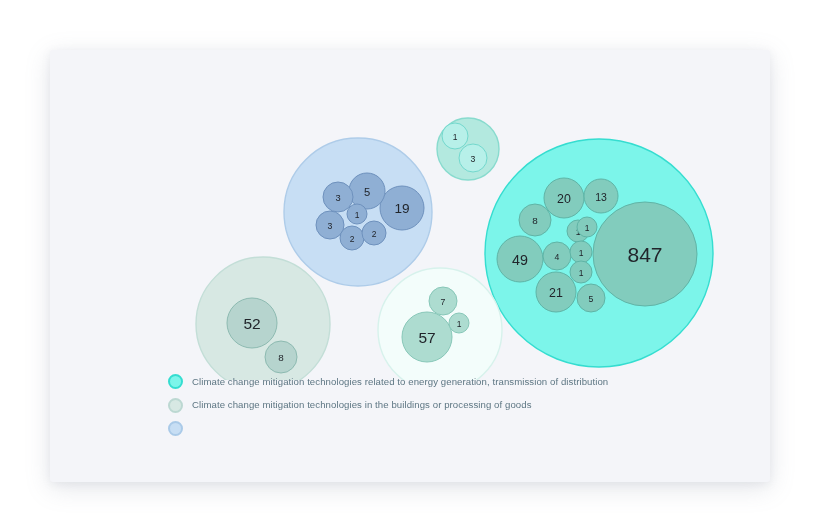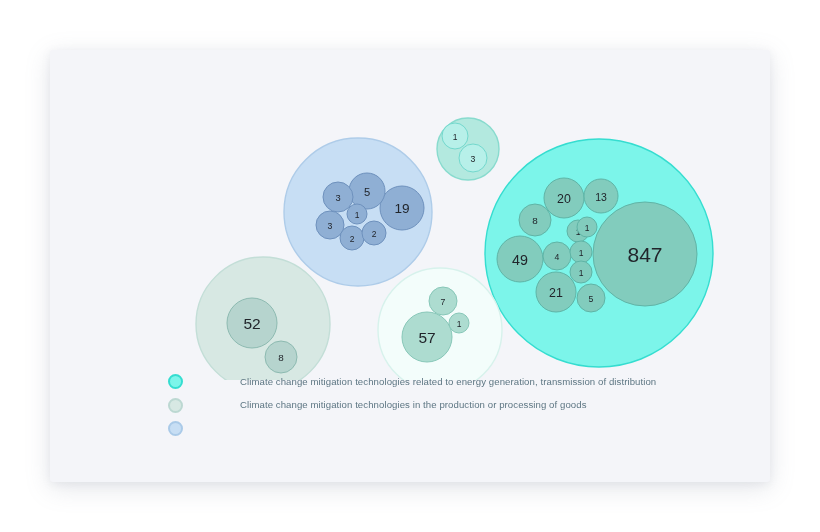--- a/index.html
+++ b/index.html
@@ -69,21 +69,20 @@
     border-radius: 50%;
     box-sizing: border-box;
     flex: 0 0 auto;
   }
   .legend-label {
     font-size: 9.6px;
     color: #5d7683;
     letter-spacing: 0.08px;
     white-space: nowrap;
     line-height: 1;
-    margin-left: 48px;
   }
 </style>
 </head>
 <body>
 
 <div id="root">
   <div id="panel">
 
     <div id="chart-area">
       <svg id="chart-svg" width="720" height="330" viewBox="0 0 720 330">
@@ -157,21 +156,21 @@
         </svg>
     </div>
 
     <div id="legend">
         <div class="legend-row">
           <span class="legend-swatch" style="background: rgb(124, 245, 234); border: 2px solid rgb(53, 221, 208);"></span>
           <span class="legend-label">Climate change mitigation technologies related to energy generation, transmission of distribution</span>
         </div>
         <div class="legend-row">
           <span class="legend-swatch" style="background: rgb(215, 232, 227); border: 2px solid rgb(188, 216, 210);"></span>
-          <span class="legend-label">Climate change mitigation technologies in the production or processing of goods</span>
+          <span class="legend-label">Climate change mitigation technologies in the buildings or processing of goods</span>
         </div>
         <div class="legend-row">
           <span class="legend-swatch" style="background: rgb(199, 222, 244); border: 2px solid rgb(170, 202, 232);"></span>
         </div>
       </div>
 
   </div>
 </div>
 
 </body></html>

